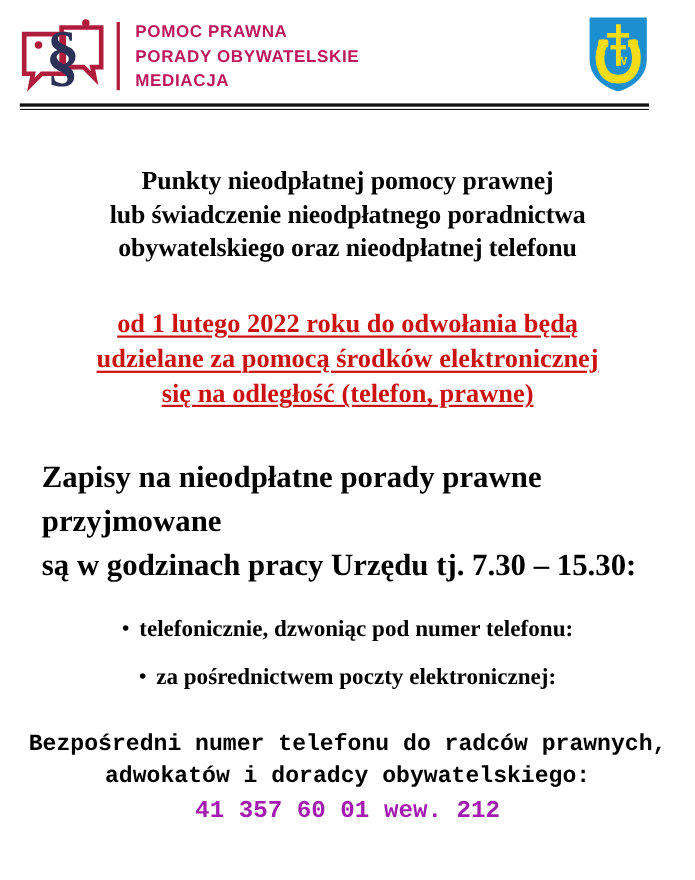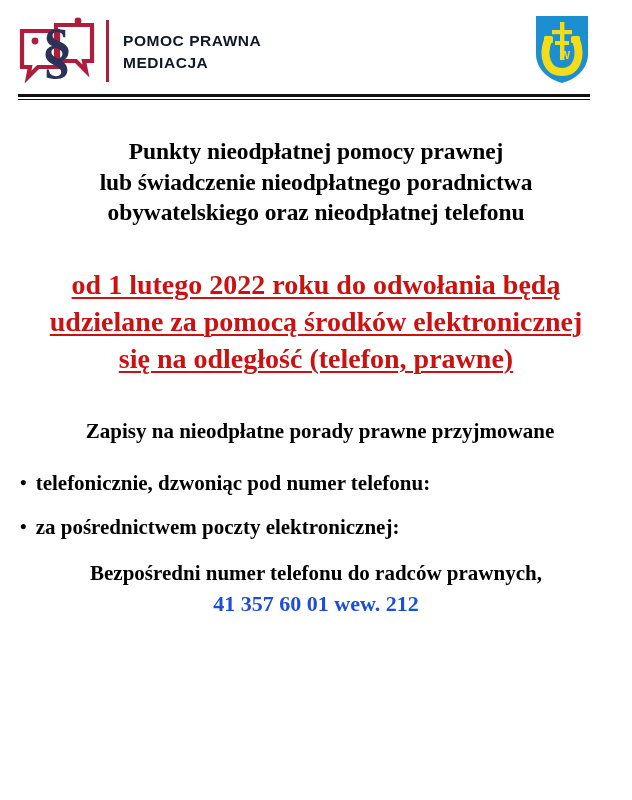--- a/index.html
+++ b/index.html
@@ -46,21 +46,21 @@
   }
   .brand-divider {
     width: 3px;
     height: 62px;
     background: #B01C3C;
     margin: 0 14px 0 10px;
     flex: 0 0 3px;
   }
   .brand-text {
     font-family: "Liberation Sans", "DejaVu Sans", sans-serif;
-    color: #0f172a;
+    color: #be185d;
     font-weight: 600;
     font-size: 15.5px;
     line-height: 1.42;
     letter-spacing: 0.55px;
     padding-top: 2px;
     white-space: nowrap;
   }
   .brand-text div { display: block; }
 
   .crest {
@@ -94,54 +94,54 @@
 
   
   .content {
     padding: 0 20px;
   }
   .block {
     text-align: center;
     font-weight: bold;
   }
   .title-block {
-    margin-top: 24px;
+    margin-top: 38px;
     font-size: 23.5px;
     line-height: 1.30;
     letter-spacing: -0.1px;
   }
   .notice-block {
     margin-top: 38px;
-    font-size: 28px;
+    font-size: 24px;
     line-height: 1.33;
     color: #CC1111;
     text-decoration: underline;
     text-underline-offset: 2.5px;
     text-decoration-thickness: 2px;
   }
   .notice-block .ln { display: block; }
 
   .signup-block {
     margin-top: 40px;
-    font-size: 21px;
-    line-height: 1.42;
-    text-align: center;
+    font-size: 28px;
+    line-height: 1.42;
+    text-align: left;
     padding-left: 18px;
     padding-right: 10px;
   }
   .signup-block .ln { display: block; }
 
   .bullets {
     margin-top: 22px;
     padding: 0;
     list-style: none;
   }
   .bullets li {
     margin-top: 16px;
-    text-align: left;
+    text-align: center;
   }
   .bullets li:first-child { margin-top: 0; }
   .bullet-line {
     font-size: 21px;
     font-weight: bold;
     line-height: 1.34;
     display: block;
   }
   .bullet-dot {
     display: inline-block;
@@ -151,28 +151,29 @@
   }
   .bullet-value {
     display: block;
     font-size: 21px;
     font-weight: bold;
     color: #CC1111;
     line-height: 1.42;
   }
 
   .direct-block {
-    margin-top: 18px;
+    margin-top: 35px;
     font-size: 21px;
     line-height: 1.38;
+    font-family: Liberation Mono, monospace;
   }
   .direct-block .ln { display: block; }
   .direct-value {
     display: block;
-    color: #1d4ed8;
+    color: #a21caf;
     font-size: 22px;
     line-height: 1.42;
   }
 </style>
 </head>
 <body>
 
 <div class="header">
 
   <div class="header-inner">
@@ -190,20 +191,21 @@
           <circle cx="60" cy="6" r="3.4" fill="#B01C3C"></circle>
 
           <text x="39" y="56" text-anchor="middle" font-family="'Liberation Serif', serif" font-size="62" font-weight="bold" fill="#2B3157">§</text>
         </svg>
       </span>
 
       <span class="brand-divider"></span>
 
       <div class="brand-text">
         <div>POMOC PRAWNA</div>
+        <div>PORADY OBYWATELSKIE</div>
         <div>MEDIACJA</div>
       </div>
     </div>
 
     <span class="crest">
       <svg viewBox="0 0 56 70" width="56" height="70" aria-hidden="true">
         <path d="M2 2 H54 V40 C54 56 40 66 28 69 C16 66 2 56 2 40 Z" fill="#1C8FD0"></path>
 
         <path d="M14 26 C8 42 13 58 28 58 C43 58 48 42 42 26" fill="none" stroke="#F4DC18" stroke-width="8" stroke-linecap="round"></path>
         <rect x="10" y="22" width="9" height="7" rx="1.5" fill="#F4DC18"></rect>
@@ -234,36 +236,38 @@
   </div>
 
   <div class="block notice-block">
     <span class="ln">od 1 lutego 2022 roku do odwołania będą</span>
     <span class="ln">udzielane za pomocą środków elektronicznej</span>
     <span class="ln">się na odległość (telefon, prawne)</span>
   </div>
 
   <div class="block signup-block">
     <span class="ln">Zapisy na nieodpłatne porady prawne przyjmowane</span>
+    <span class="ln">są w godzinach pracy Urzędu tj.  7.30 – 15.30:</span>
   </div>
 
   <ul class="bullets">
 
     <li>
       <span class="bullet-line">
         <span class="bullet-dot">•</span><span>telefonicznie, dzwoniąc pod numer telefonu:</span>
       </span>
     </li>
 
     <li>
       <span class="bullet-line">
         <span class="bullet-dot">•</span><span>za pośrednictwem poczty elektronicznej:</span>
       </span>
     </li>
 
   </ul>
 
   <div class="block direct-block">
     <span class="ln">Bezpośredni numer telefonu do radców prawnych,</span>
+    <span class="ln">adwokatów i doradcy obywatelskiego:</span>
     <span class="direct-value">41 357 60 01 wew. 212</span>
   </div>
 
 </div>
 
 </body></html>

